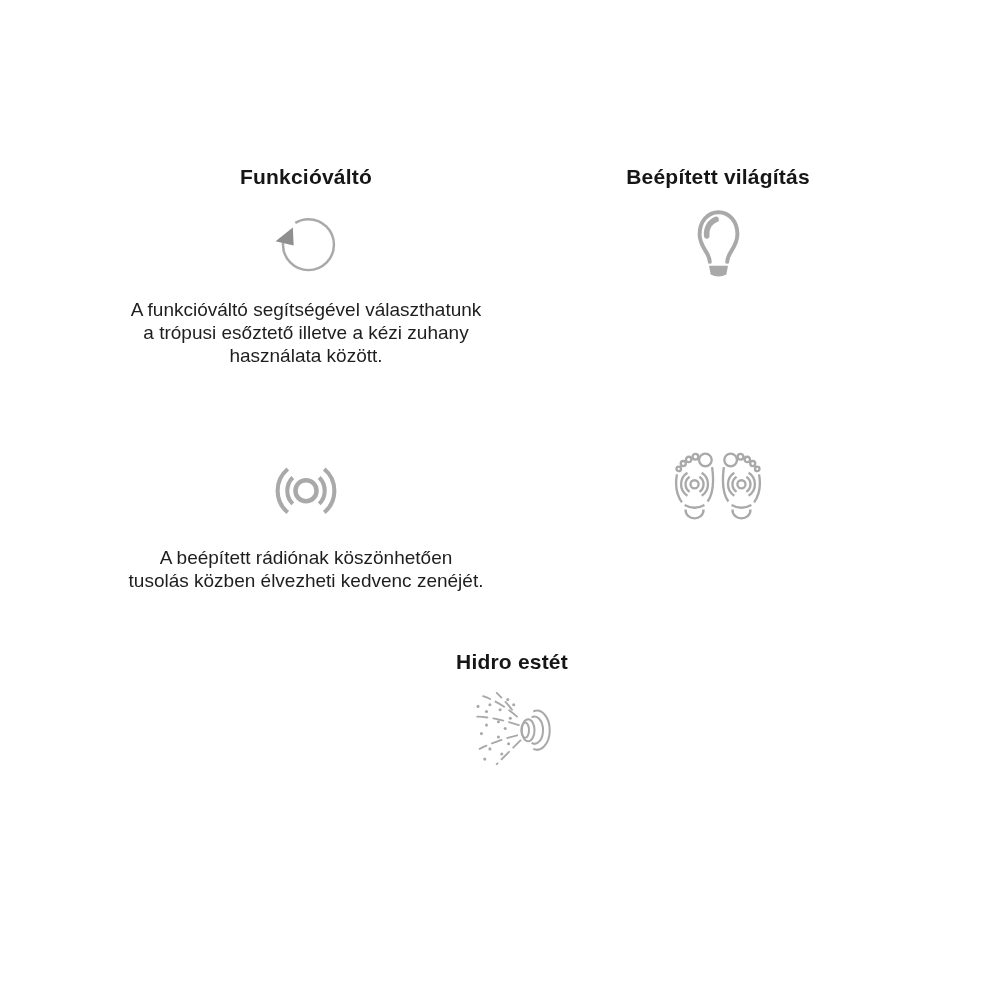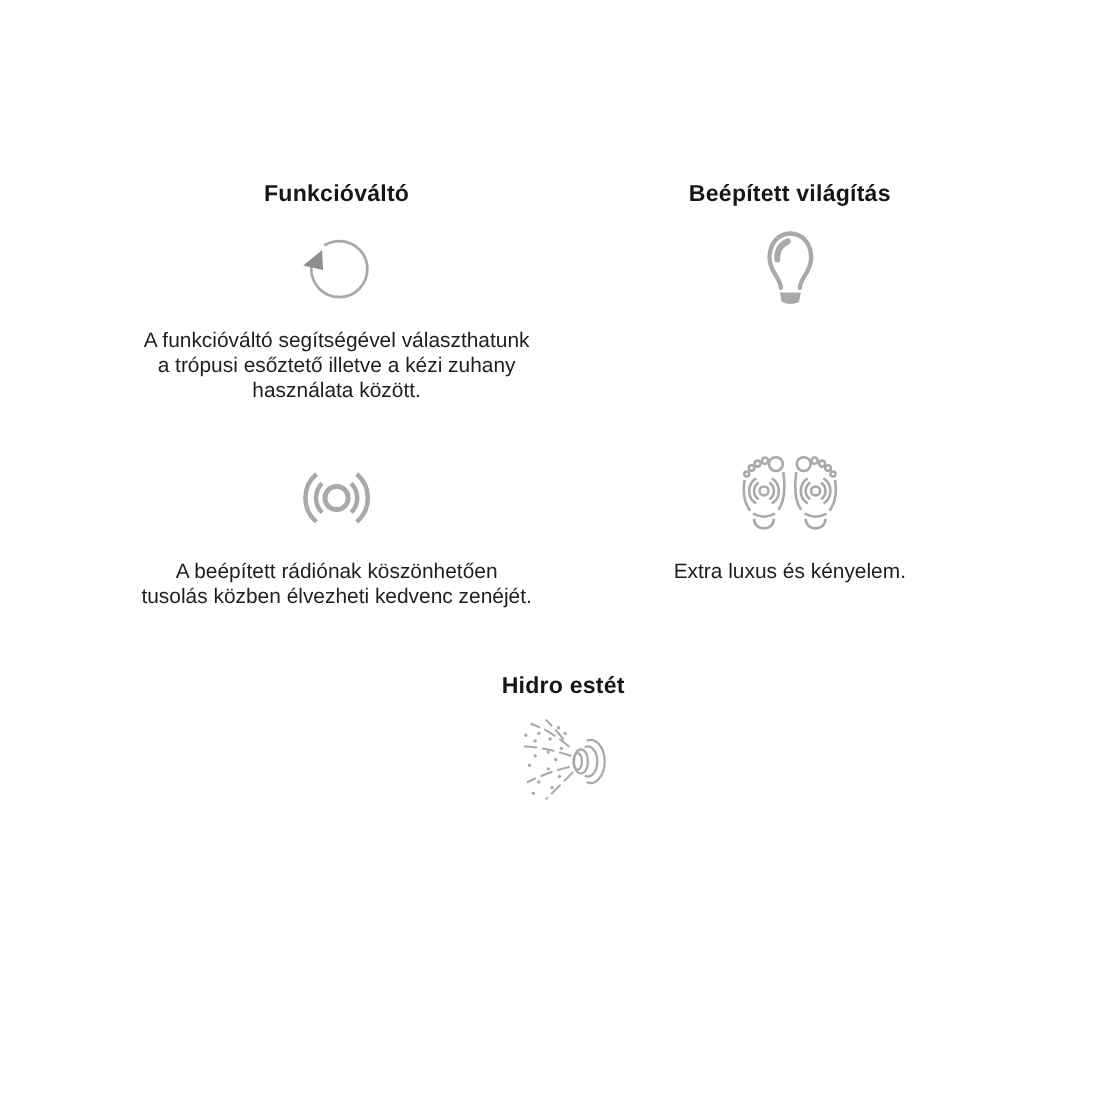--- a/index.html
+++ b/index.html
@@ -4,21 +4,21 @@
 <style>
   * { margin: 0; padding: 0; box-sizing: border-box; }
   html, body { width: 1000px; height: 1000px; }
   body {
     background: var(--color-background, #ffffff);
     font-family: "Liberation Sans", sans-serif;
     overflow: hidden;
   }
   .features-wrap { width: 824px; margin-left: 100px; padding-top: 165px; }
   .feature-row { display: grid; grid-template-columns: 1fr 1fr; }
-  .row-1 { margin-bottom: 44px; }
+  .row-1 { margin-bottom: 82px; }
   .row-2 { margin-bottom: 58px; }
   .row-3 { display: flex; justify-content: center; }
   .feature { text-align: center; }
   .feature h3 {
     font-size: 21px; line-height: 24px; font-weight: bold;
     color: var(--color-heading, #161616);
     letter-spacing: 0.2px;
     margin-bottom: 12px;
   }
   .icon-box {
@@ -103,21 +103,20 @@
                        M 29.4 29.6 A 10 10 0 0 1 29.4 46.4
                        M 16.1 25.3 A 15 15 0 0 0 16.1 50.7
                        M 31.9 25.3 A 15 15 0 0 1 31.9 50.7"></path>
               <path d="M 14 66 C 14 79 34 79 34 66"></path>
             </g>
           </defs>
           <use href="#foot"></use>
           <use href="#foot" transform="translate(100 0) scale(-1 1)"></use>
         </svg>
       </div>
-      <p class="desc">Extra luxus és kényelem.</p>
     </section>
 
   </div>
 
   <div class="feature-row row-3">
 
     <section class="feature">
       <h3>Hidro estét</h3>
       <div class="icon-box">
         <svg width="102" height="85" viewBox="0 0 120 100" aria-hidden="true">

